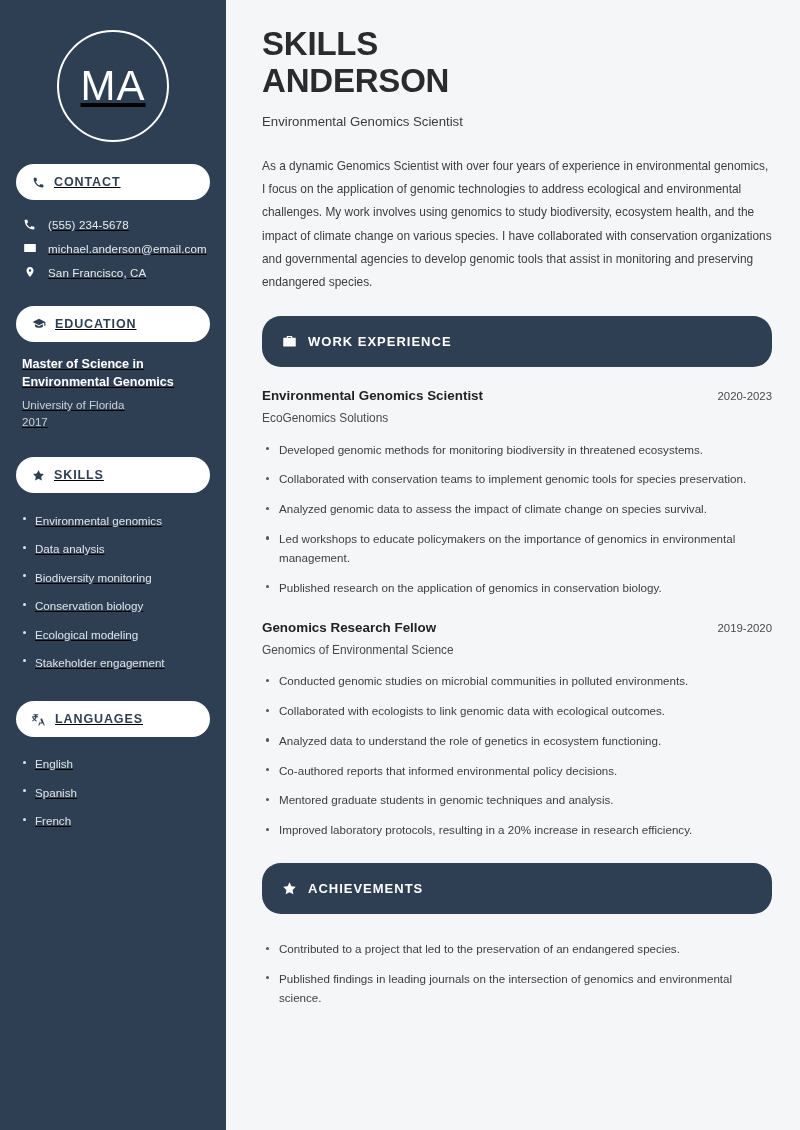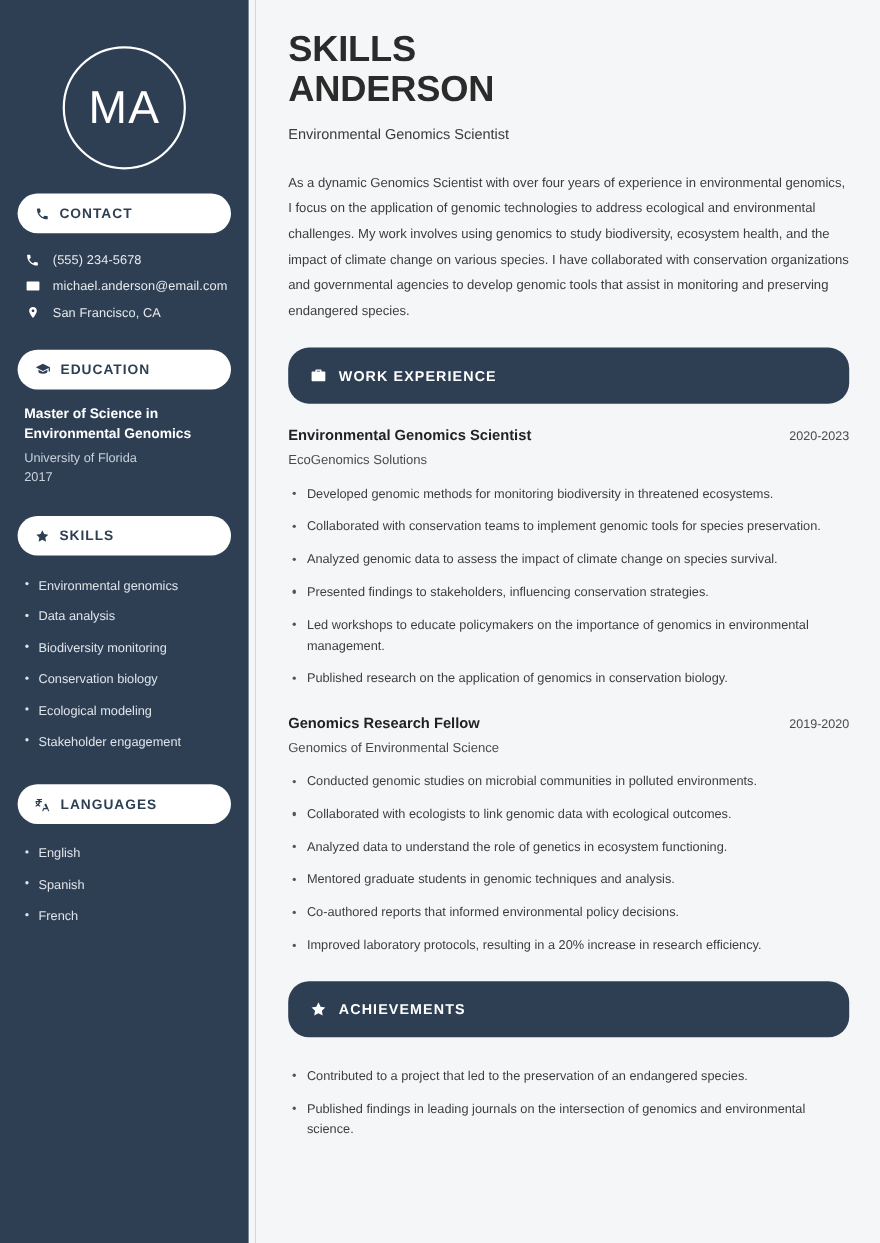--- a/index.html
+++ b/index.html
@@ -18,23 +18,24 @@
     background: #f5f6f7;
     display: flex;
     overflow: hidden;
   }
 
   
   .sidebar {
     width: 232px;
     min-width: 232px;
     background: #2e3f54;
-    padding: 16px 16px;
+    padding: 4px 16px;
     border-right: 6px solid #f5f6f7;
     position: relative;
+    text-decoration: underline;
   }
 
   .avatar-wrap {
     display: flex;
     justify-content: center;
     padding-top: 26px;
     padding-bottom: 22px;
   }
   .avatar {
     width: 112px;
@@ -334,38 +335,37 @@
     <div class="job">
       <div class="job-head">
         <span class="job-role">Environmental Genomics Scientist</span>
         <span class="job-dates">2020-2023</span>
       </div>
       <div class="job-company">EcoGenomics Solutions</div>
       <ul class="bullets">
         <li>Developed genomic methods for monitoring biodiversity in threatened ecosystems.</li>
         <li>Collaborated with conservation teams to implement genomic tools for species preservation.</li>
         <li>Analyzed genomic data to assess the impact of climate change on species survival.</li>
-        <li>Presented findings to stakeholders, influencing conservation strategies.</li>
         <li>Led workshops to educate policymakers on the importance of genomics in environmental management.</li>
         <li>Published research on the application of genomics in conservation biology.</li>
       </ul>
     </div>
 
     <div class="job">
       <div class="job-head">
         <span class="job-role">Genomics Research Fellow</span>
         <span class="job-dates">2019-2020</span>
       </div>
       <div class="job-company">Genomics of Environmental Science</div>
       <ul class="bullets">
         <li>Conducted genomic studies on microbial communities in polluted environments.</li>
         <li>Collaborated with ecologists to link genomic data with ecological outcomes.</li>
         <li>Analyzed data to understand the role of genetics in ecosystem functioning.</li>
+        <li>Co-authored reports that informed environmental policy decisions.</li>
         <li>Mentored graduate students in genomic techniques and analysis.</li>
-        <li>Co-authored reports that informed environmental policy decisions.</li>
         <li>Improved laboratory protocols, resulting in a 20% increase in research efficiency.</li>
       </ul>
     </div>
 
     <div class="section-bar achievements-bar">
       <span class="section-bar-icon">
         <svg width="15" height="15" viewBox="0 0 24 24" fill="#ffffff">
             <path d="M12 2l3.1 6.3 6.9 1-5 4.9 1.2 6.9L12 17.8 5.8 21.1 7 14.2 2 9.3l6.9-1L12 2z"></path>
           </svg>
       </span>

